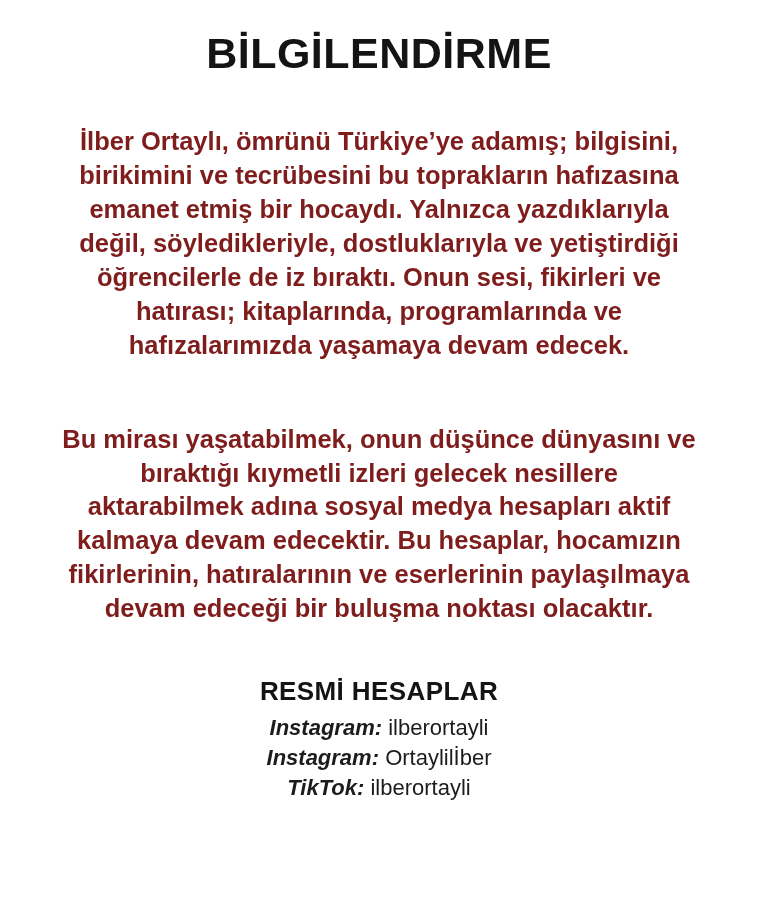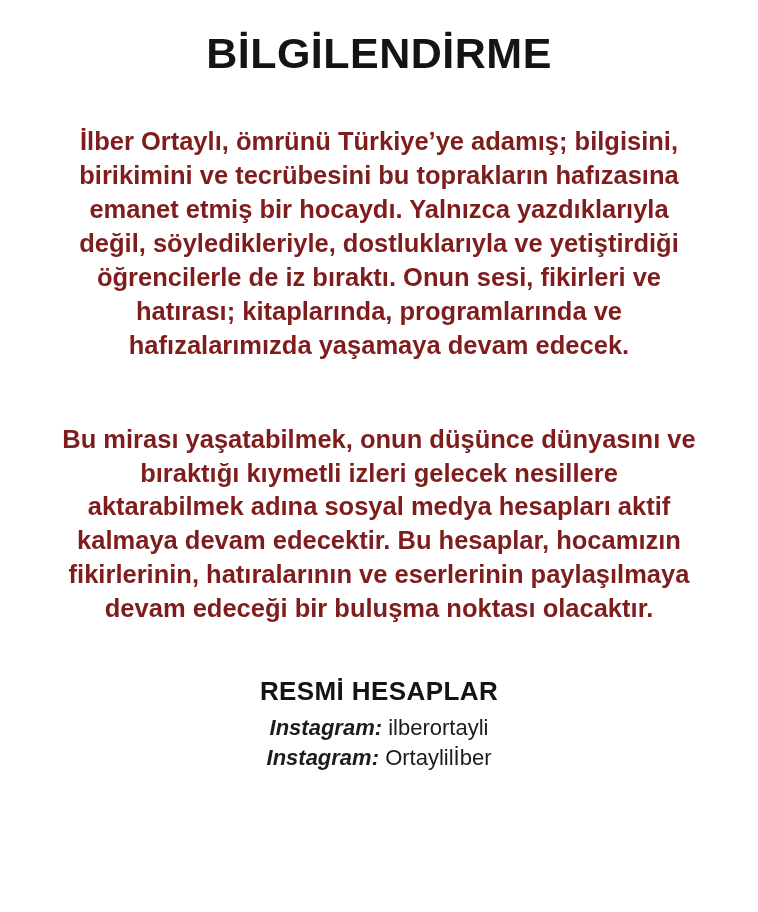--- a/index.html
+++ b/index.html
@@ -88,15 +88,19 @@
       <span class="account-label">Instagram:</span>
       <span class="account-handle">ilberortayli</span>
     </div>
 
 
     <div class="account-row">
       <span class="account-label">Instagram:</span>
       <span class="account-handle">Ortaylilİber</span>
     </div>
 
+    <div class="account-row">
+      <span class="account-label">TikTok:</span>
+      <span class="account-handle">ilberortayli</span>
+    </div>
   </div>
 
 </div>
 
 </body></html>

